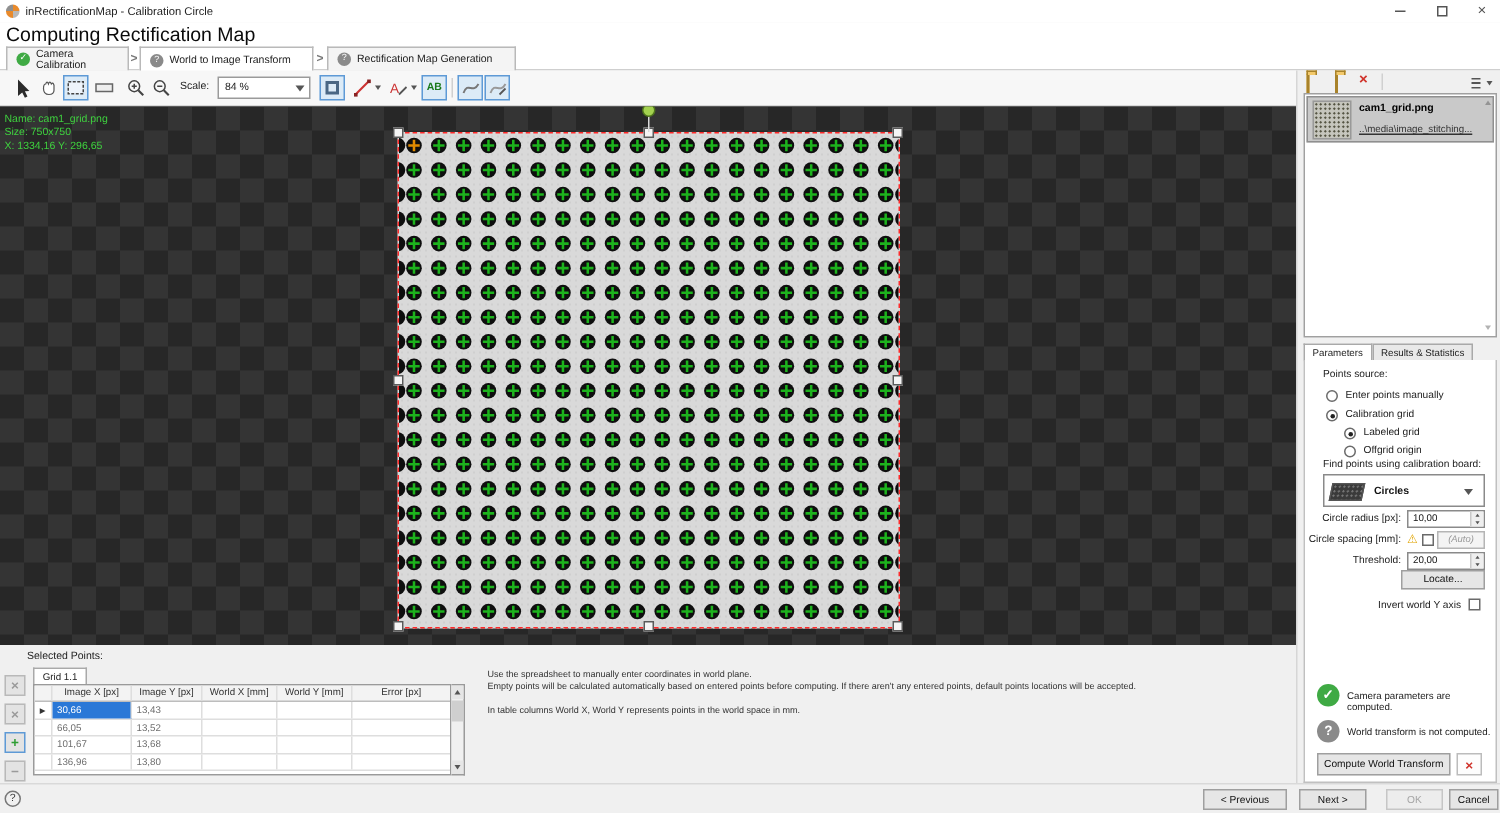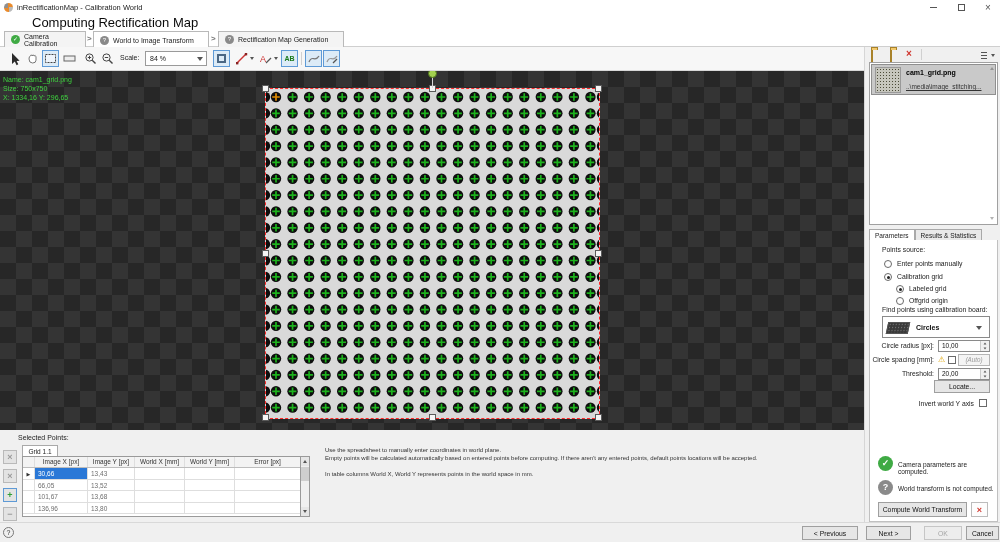--- a/index.html
+++ b/index.html
@@ -13,21 +13,21 @@
     background:conic-gradient(#e98a2b 0 25%, #b9b9b9 0 50%, #e98a2b 0 75%, #8f8f8f 0); }
   .win-title { left:17px; top:3px; font-size:7.5px; color:#222; }
   .win-btn { top:0; width:24px; height:15px; display:flex; align-items:center; justify-content:center; }
   .wb-min { left:921px; } .wb-max { left:949px; } .wb-close { left:976px; }
   .glyph-min { width:7px; height:1px; background:#555; }
   .glyph-max { width:7px; height:7px; border:1px solid #555; }
   .glyph-close { font-size:10px; color:#555; line-height:10px; }
 
   
   .page-title-row { left:0; top:15px; width:1000px; height:15px; background:#fff; }
-  .page-title { left:4px; top:0px; font-size:13px; color:#0a0a0a;margin-left:28px; }
+  .page-title { left:4px; top:0px; font-size:13px; color:#0a0a0a; }
 
   
   .wizard { left:0; top:30px; width:1000px; height:17px; background:#fff; border-bottom:1px solid #cfcfcf; }
   .wtab { top:1px; height:16px; border:1px solid #b9b9b9; border-bottom:none; background:#f4f4f4;
     display:flex; align-items:center; gap:4px; padding:0 6px; font-size:7px; color:#222; }
   .wtab.active { background:#fff; height:17px; }
   .wt1 { left:4px; width:82px; } .wt2 { left:93px; width:116px; } .wt3 { left:218px; width:126px; }
   .wchev { top:4px; font-size:8px; color:#777; font-weight:bold; }
   .wc1 { left:87px; } .wc2 { left:211px; }
   .st-ic { width:9px; height:9px; border-radius:50%; color:#fff; font-size:6px; line-height:9px; text-align:center; flex:0 0 9px; }
@@ -154,21 +154,21 @@
   .fbtn { top:3px; height:14px; font-size:6.8px; }
   .fb-prev{left:802px;width:56px;} .fb-next{left:866px;width:45px;}
   .fb-ok{left:924px;width:38px; color:#a6a6a6; background:#ededed; border-color:#c6c6c6;}
   .fb-cancel{left:966px;width:33px;}
 </style>
 </head>
 <body>
 
 <div class="abs titlebar">
   <span class="abs app-icon"></span>
-  <span class="abs win-title">inRectificationMap - Calibration World</span>
+  <span class="abs win-title">inRectificationMap - Calibration Circle</span>
   <div class="abs win-btn wb-min">
       <span class="glyph-min"></span>
     </div>
   <div class="abs win-btn wb-max">
       <span class="glyph-max"></span>
     </div>
   <div class="abs win-btn wb-close">
       <span class="glyph-close">×</span>
     </div>
 </div>

